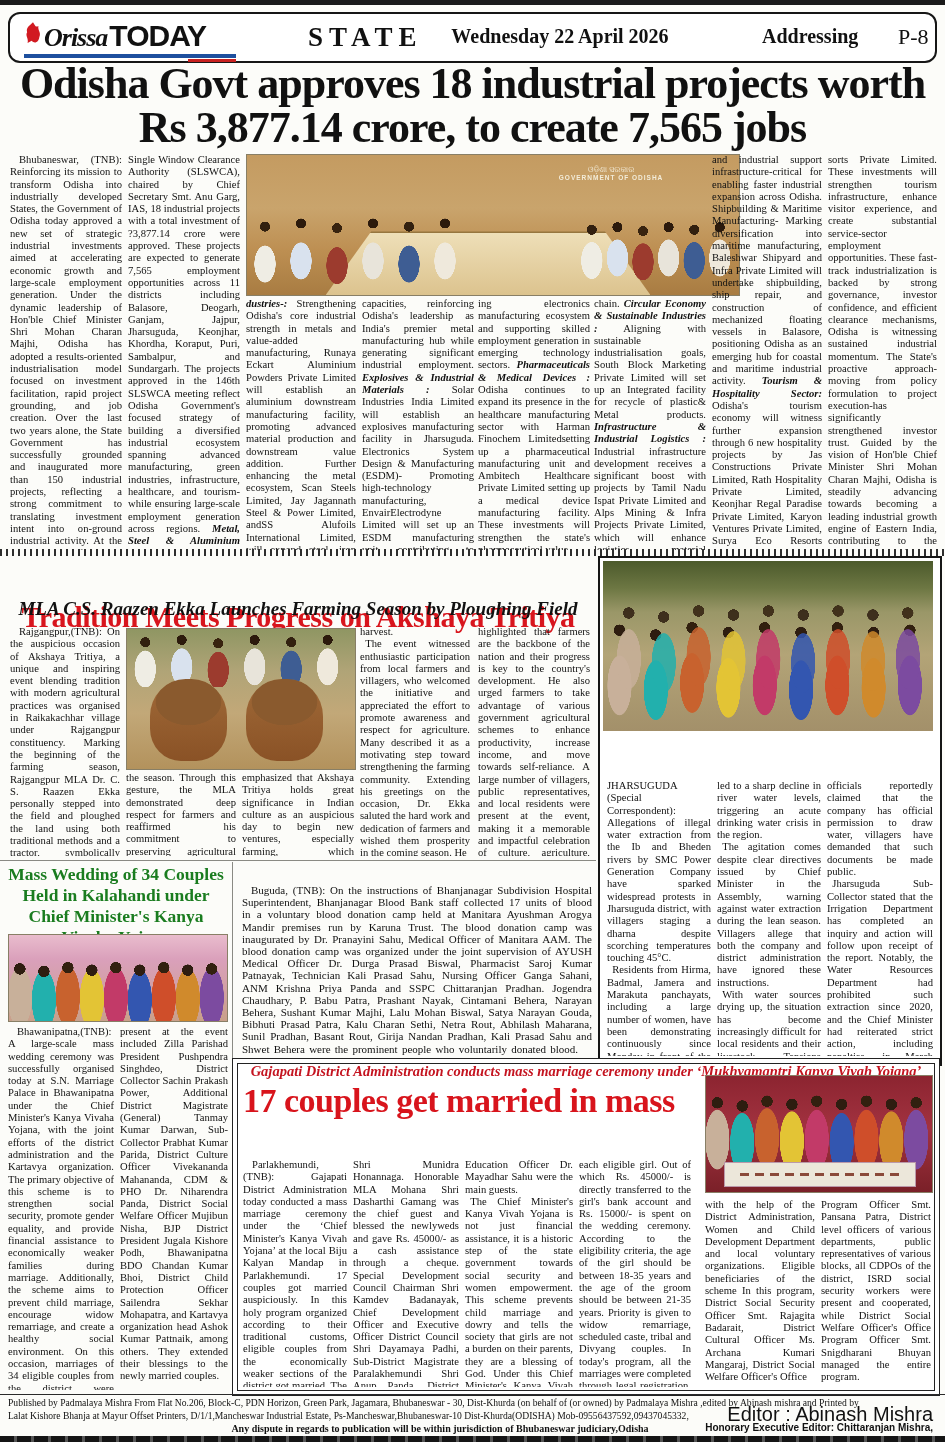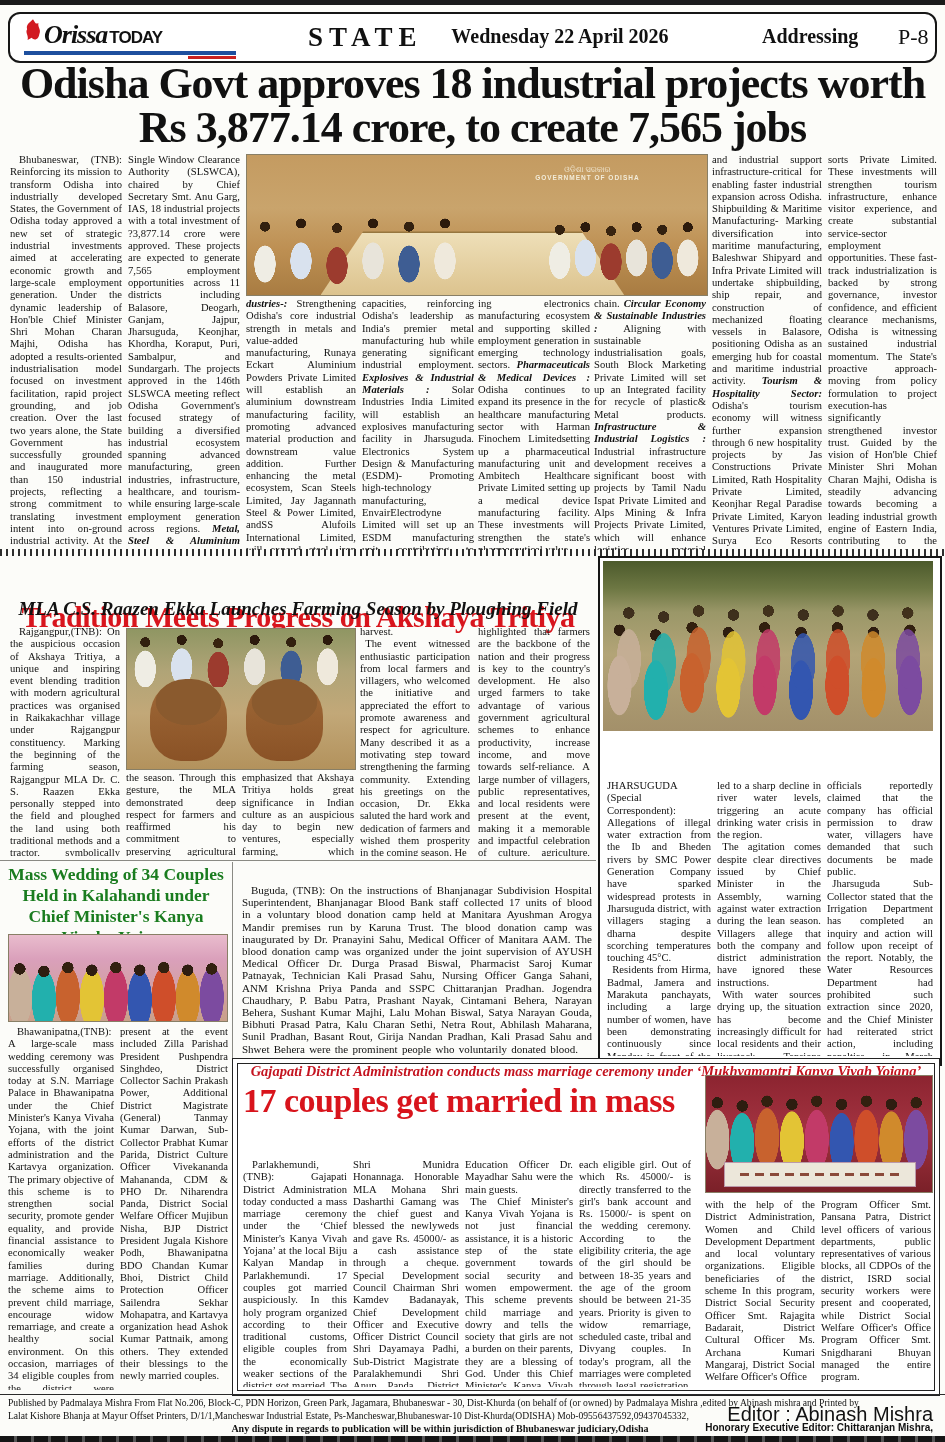--- a/index.html
+++ b/index.html
@@ -8,37 +8,37 @@
   
   .strip{position:absolute;left:0;width:945px;height:5px;background:#1a1a1a;}
   .dashes{position:absolute;left:0;width:945px;height:7px;
           background:repeating-linear-gradient(90deg,#2e2e2e 0 2px,transparent 2px 6px);}
   
   .masthead{position:absolute;left:8px;top:12px;width:925px;height:47px;border:2.5px solid #161616;
             border-radius:12px;background:#fff;}
   .logo{position:absolute;left:14px;top:5px;width:235px;}
   .logo-line{display:flex;align-items:baseline;gap:2px;}
   .logo-orissa{font-style:italic;font-weight:bold;font-size:26px;letter-spacing:-1px;}
-  .logo-today{font-family:"Liberation Sans",sans-serif;font-weight:bold;font-size:17px;letter-spacing:-1px;}
+  .logo-today{font-family:"Liberation Sans",sans-serif;font-weight:bold;font-size:30px;letter-spacing:-1px;}
   .logo-bar{margin-top:1px;width:212px;height:4px;background:#1d4f9e;position:relative;}
   .logo-bar::after{content:"";position:absolute;right:0;top:5px;width:48px;height:3px;background:#c8201f;}
   .mast-state{position:absolute;left:298px;top:8px;font-size:27px;font-weight:bold;letter-spacing:6px;}
   .mast-date{position:absolute;left:415px;top:11px;width:270px;text-align:center;font-size:20px;font-weight:bold;}
   .mast-city{position:absolute;left:752px;top:11px;font-size:20px;font-weight:bold;}
   .mast-page{position:absolute;left:888px;top:10px;font-size:22px;}
   
   .lead-head{position:absolute;left:0;top:62px;width:945px;text-align:center;
              font-size:44px;line-height:44px;font-weight:bold;letter-spacing:-1px;}
   
   .col{position:absolute;font-size:10.6px;line-height:12.3px;text-align:justify;overflow:hidden;}
   .col b i, .col i b{letter-spacing:0;}
   .ind{text-indent:9px;}
   
   .photo{position:absolute;border:1px solid #887f66;overflow:hidden;}
-  .ph-conference{background:linear-gradient(180deg,#c49b61 0%,#c9a46c 38%,#bd8f52 68%,#a87c42 100%);}
+  .ph-conference{background:linear-gradient(180deg,#c49b61 0%,#c9a46c 38%,#bd8f52 68%,#a87c42 100%);padding-left:32px;}
   .ph-sign{position:absolute;left:55%;top:7%;width:38%;text-align:center;color:#f3ecd9;}
   .ph-sign .od{font-size:8px;line-height:9px;opacity:.95;}
   .ph-sign .en{font-size:6.5px;font-weight:bold;letter-spacing:1px;font-family:"Liberation Sans",sans-serif;}
   .ph-table{position:absolute;left:16%;bottom:0;width:66%;height:44%;
             background:linear-gradient(180deg,#eedfb8,#dcc38e);clip-path:polygon(14% 0,86% 0,100% 100%,0 100%);
             border-top:2px solid #96763f;}
   .crowd{position:absolute;background-repeat:no-repeat;}
   .crowd-a{background-image:
     radial-gradient(circle 7px at 8% 20%,#32200f 70%,transparent 72%),
     radial-gradient(ellipse 15px 26px at 8% 68%,#efede4 70%,transparent 72%),

